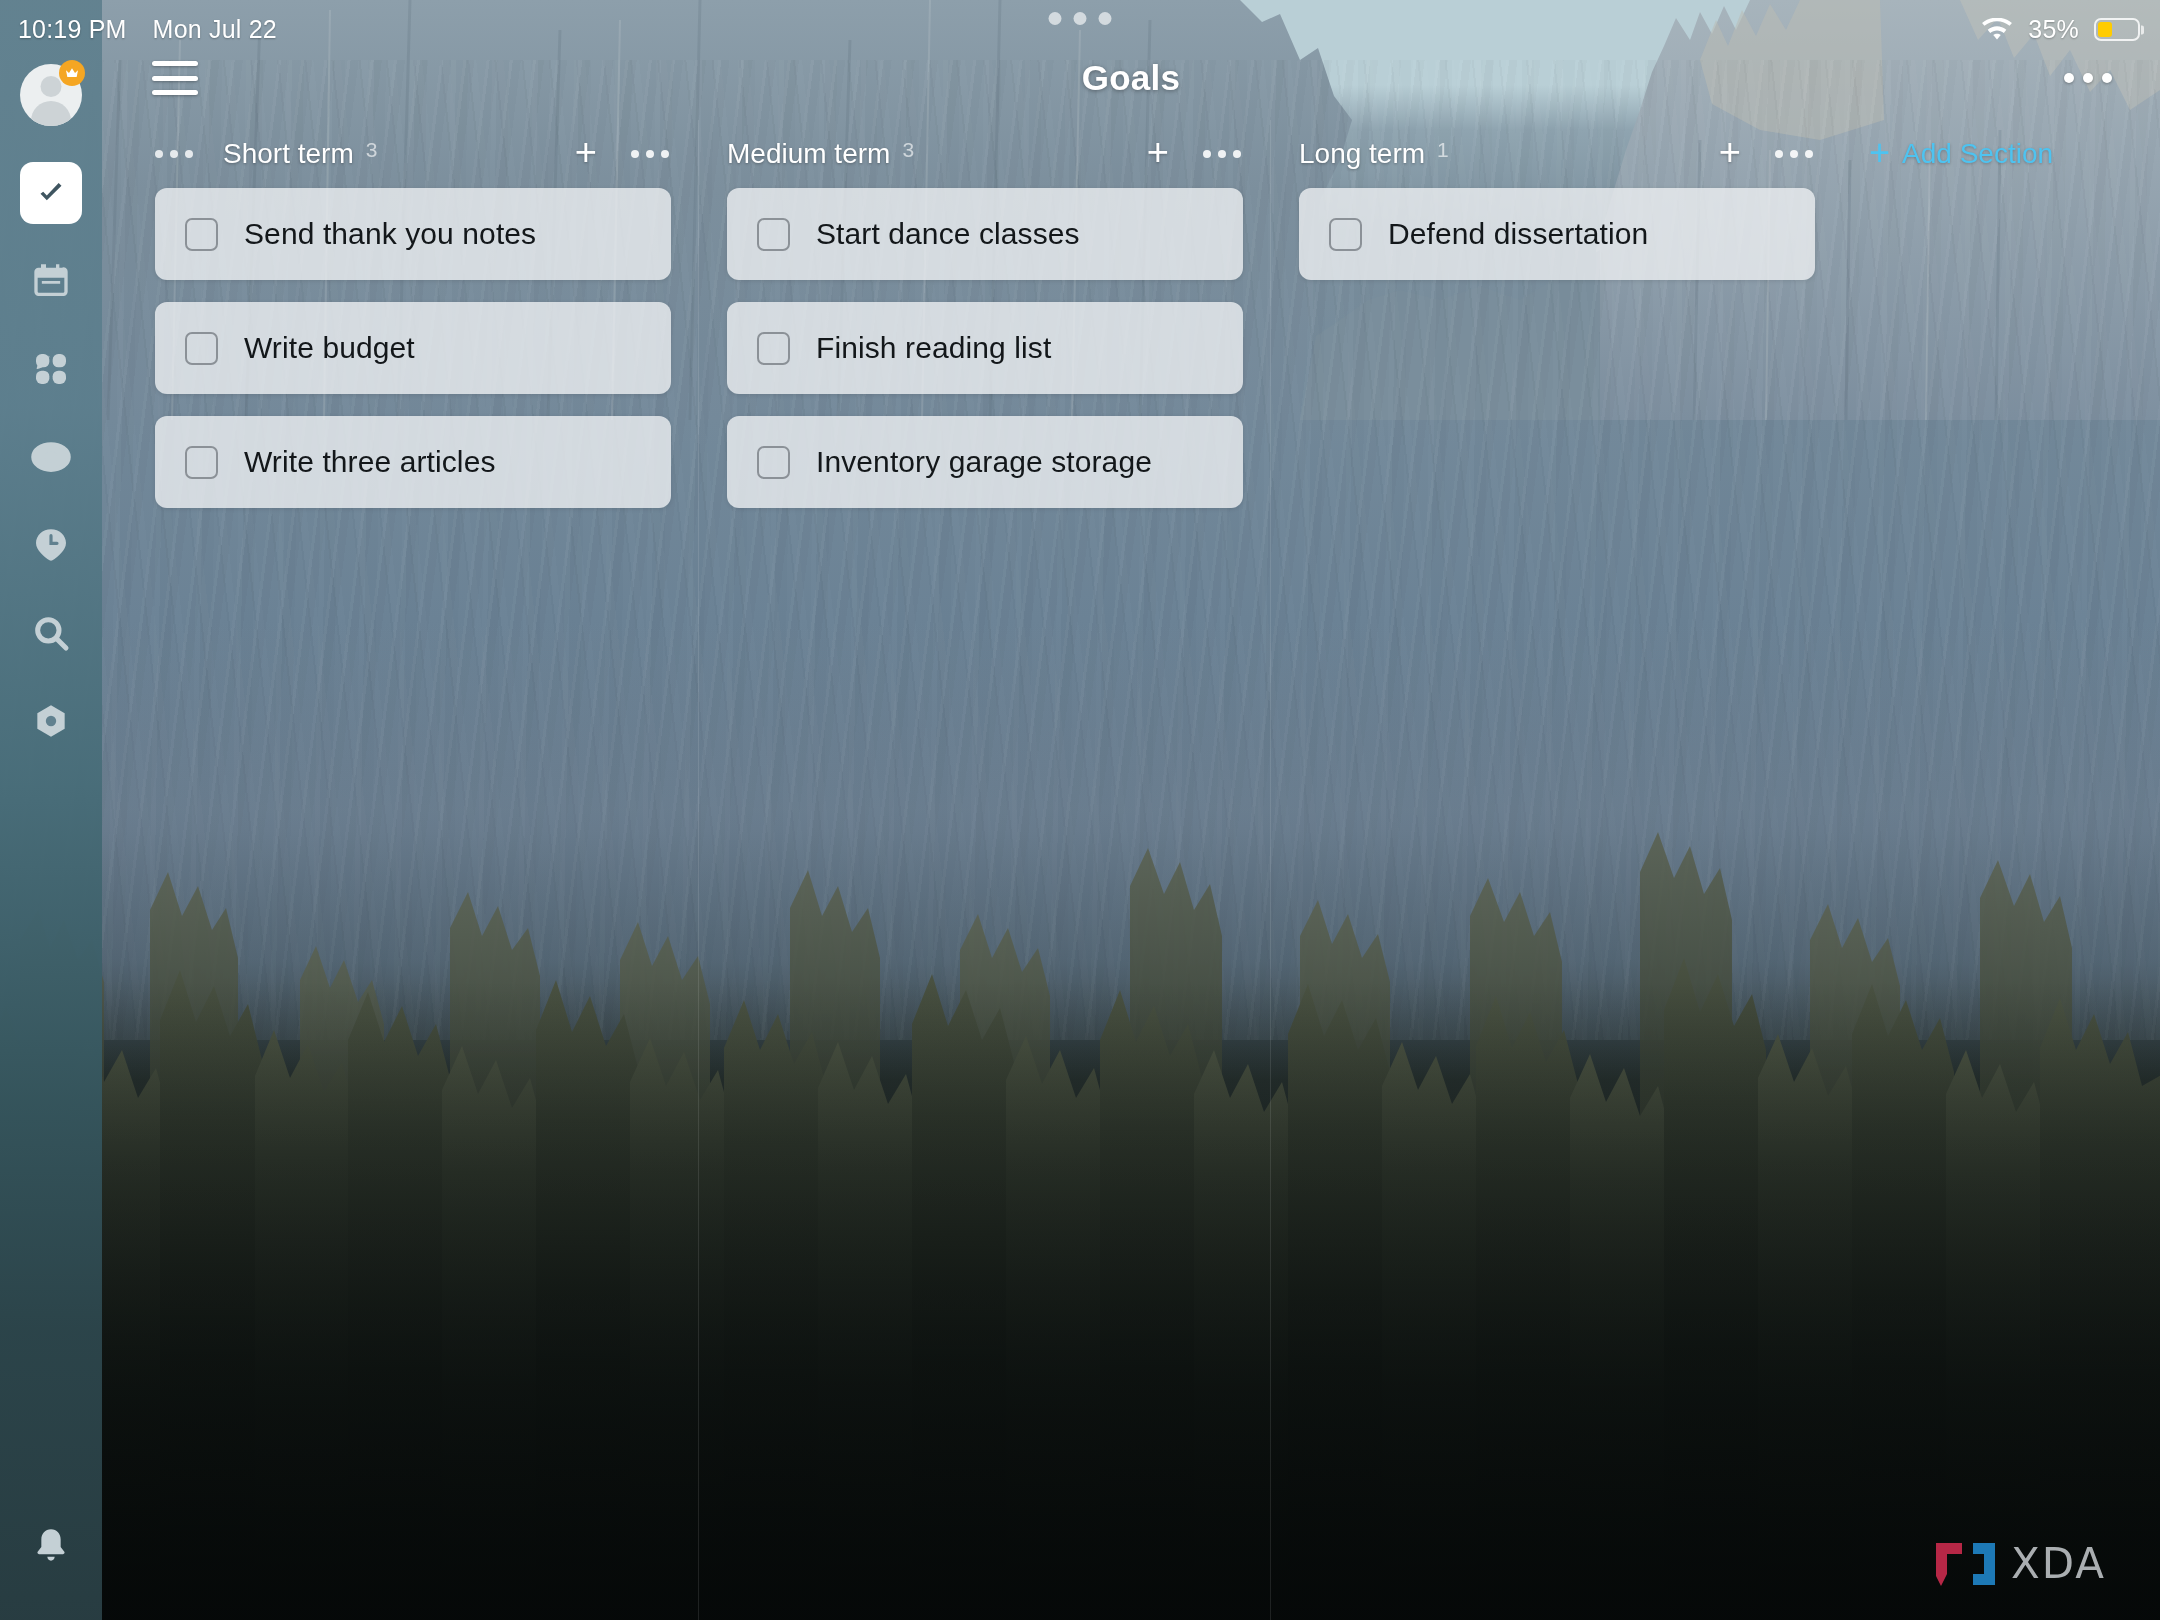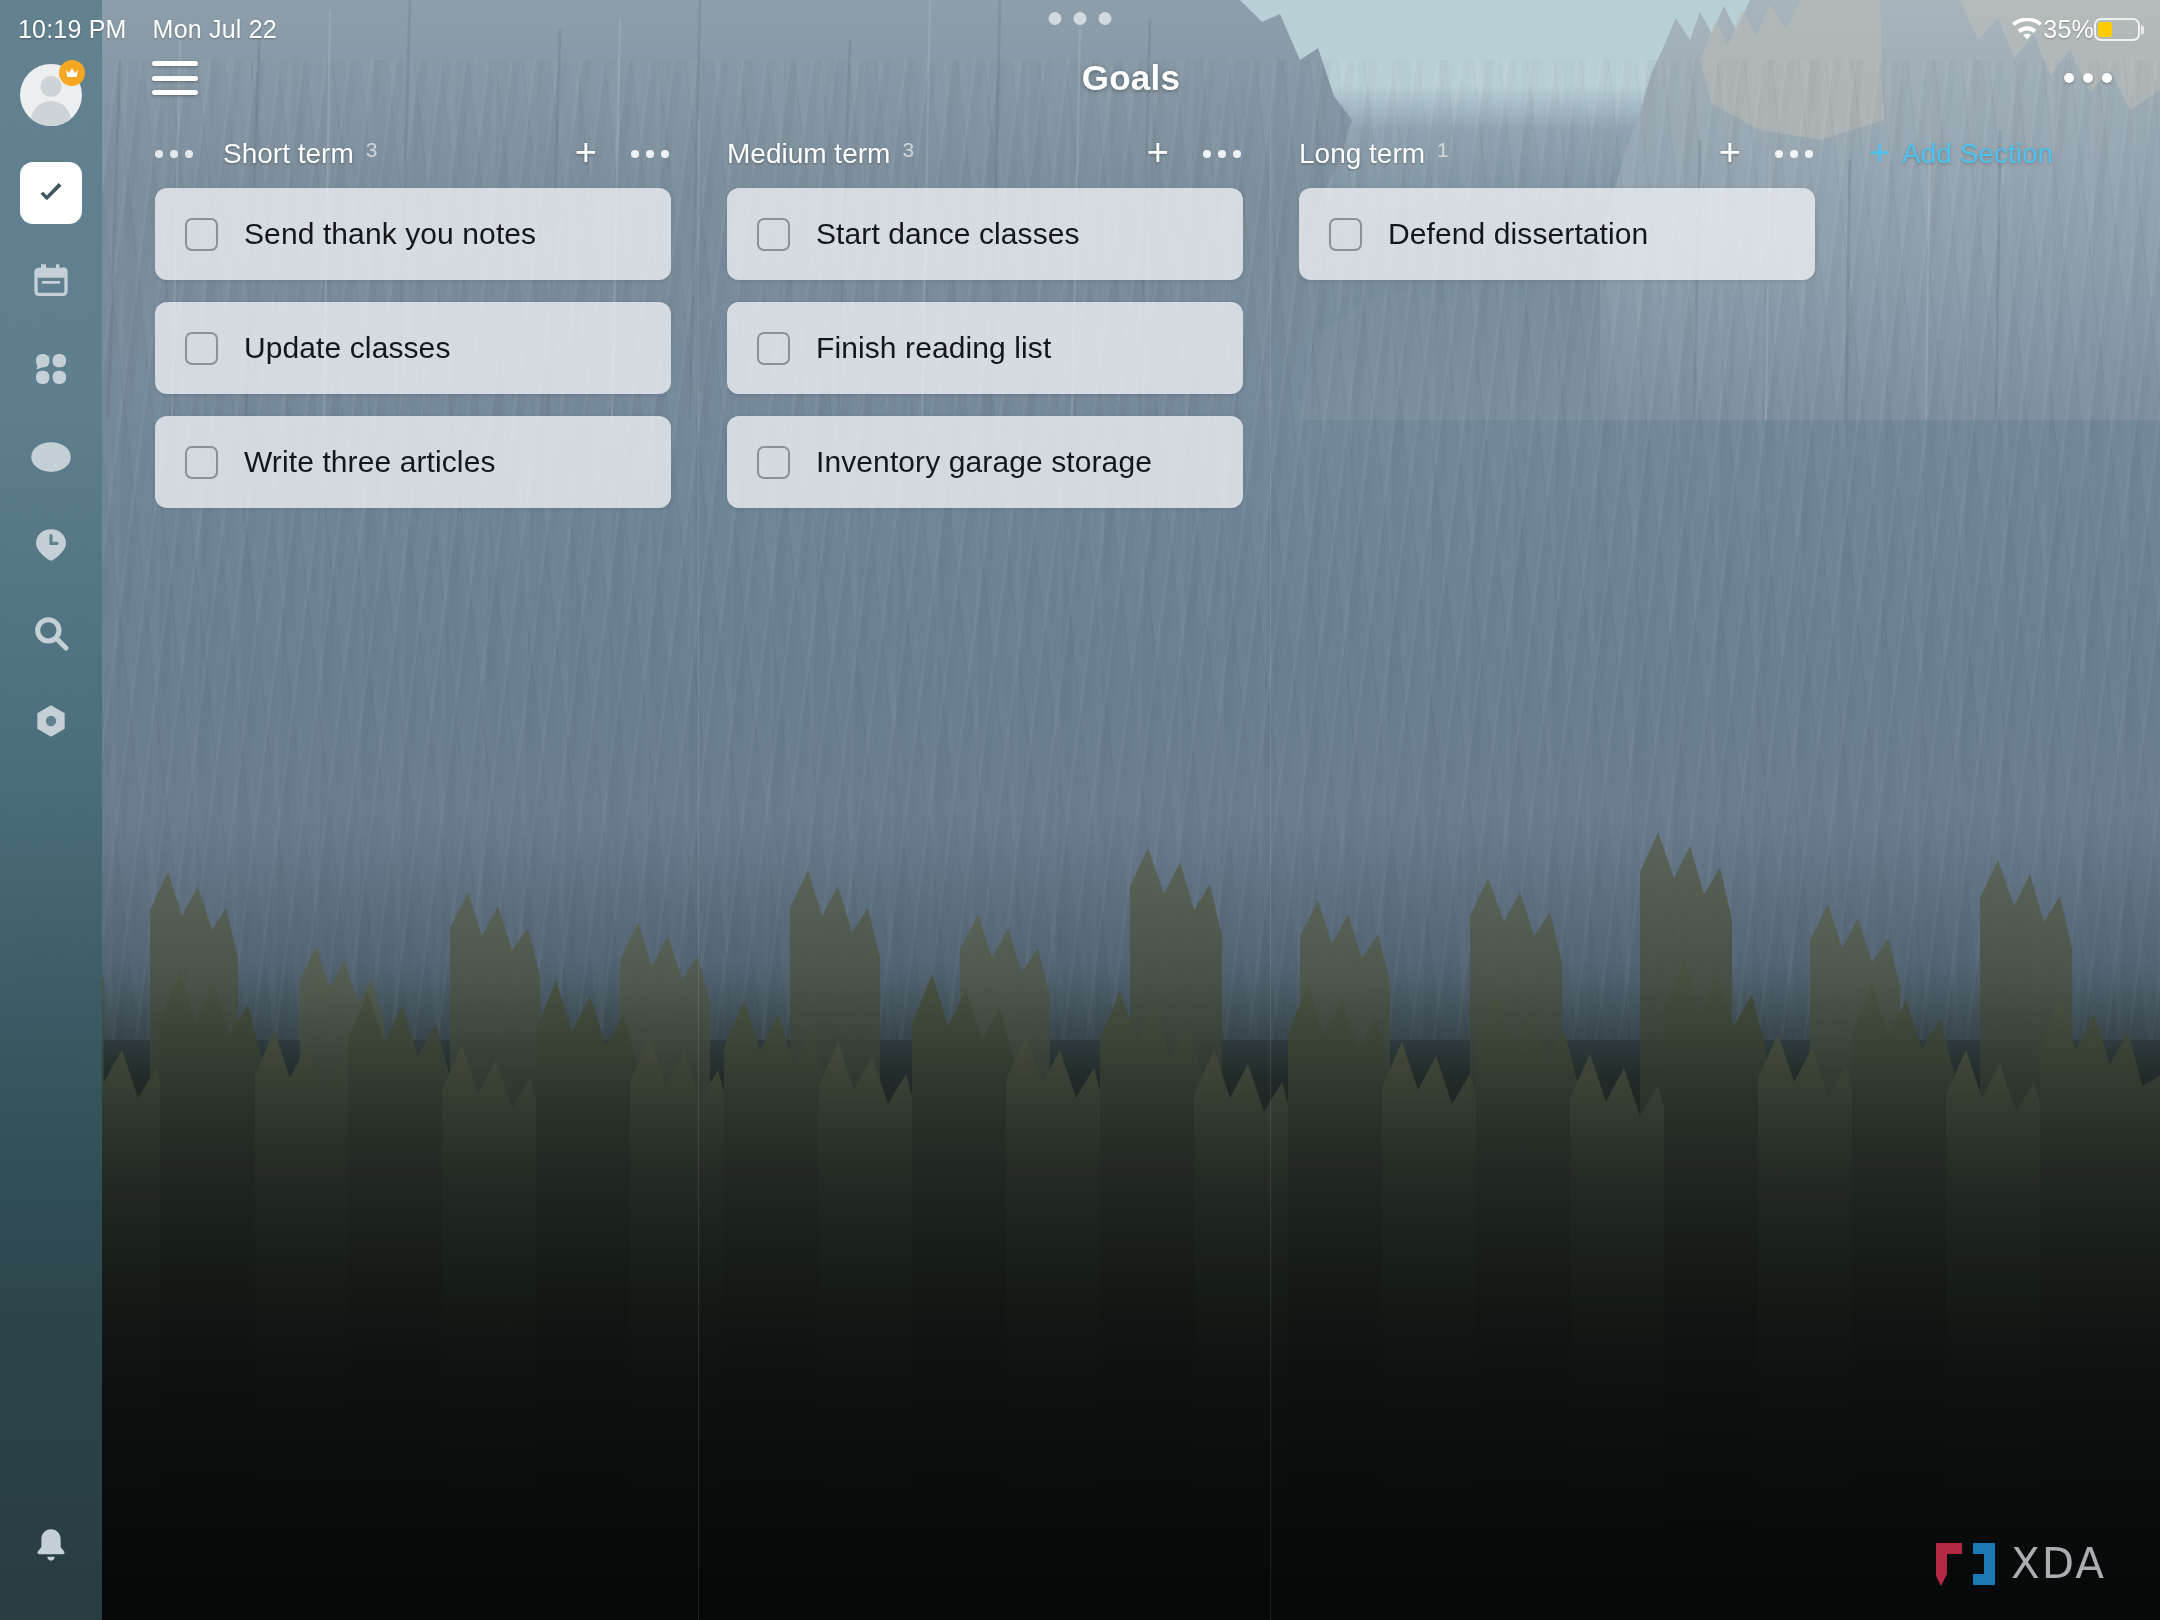--- a/index.html
+++ b/index.html
@@ -149,21 +149,21 @@
     font-size: 25px;
     letter-spacing: .2px;
   }
   .status-left {
     position: absolute; left: 18px; top: 3px;
     display: flex; align-items: center; gap: 26px;
     text-shadow: 0 1px 2px rgba(0,0,0,.28);
   }
   .status-right {
     position: absolute; right: 20px; top: 3px;
-    display: flex; align-items: center; 
+    display: flex; align-items: center; gap: 15px;
     text-shadow: 0 1px 2px rgba(0,0,0,.28);
   }
   .status-right .pct { font-size: 25px; }
   .battery {
     width: 46px; height: 23px;
     border: 2.5px solid rgba(255,255,255,.82);
     border-radius: 7px;
     position: relative;
     padding: 2px;
   }
@@ -621,21 +621,21 @@
         <i></i>
       </div>
     </div>
     <div class="card-list">
       <div class="task-card">
         <div class="checkbox"></div>
         <span class="task-label">Send thank you notes</span>
       </div>
       <div class="task-card">
         <div class="checkbox"></div>
-        <span class="task-label">Update classes</span>
+        <span class="task-label">Write budget</span>
       </div>
       <div class="task-card">
         <div class="checkbox"></div>
         <span class="task-label">Write three articles</span>
       </div>
     </div>
   </section>
 
   <section class="column">
     <div class="col-divider"></div>

